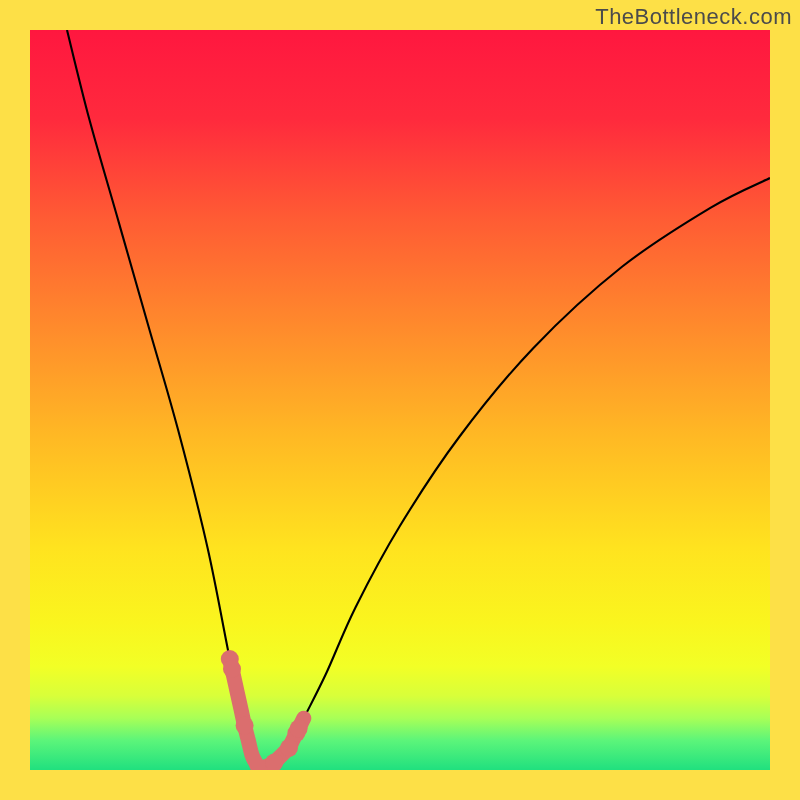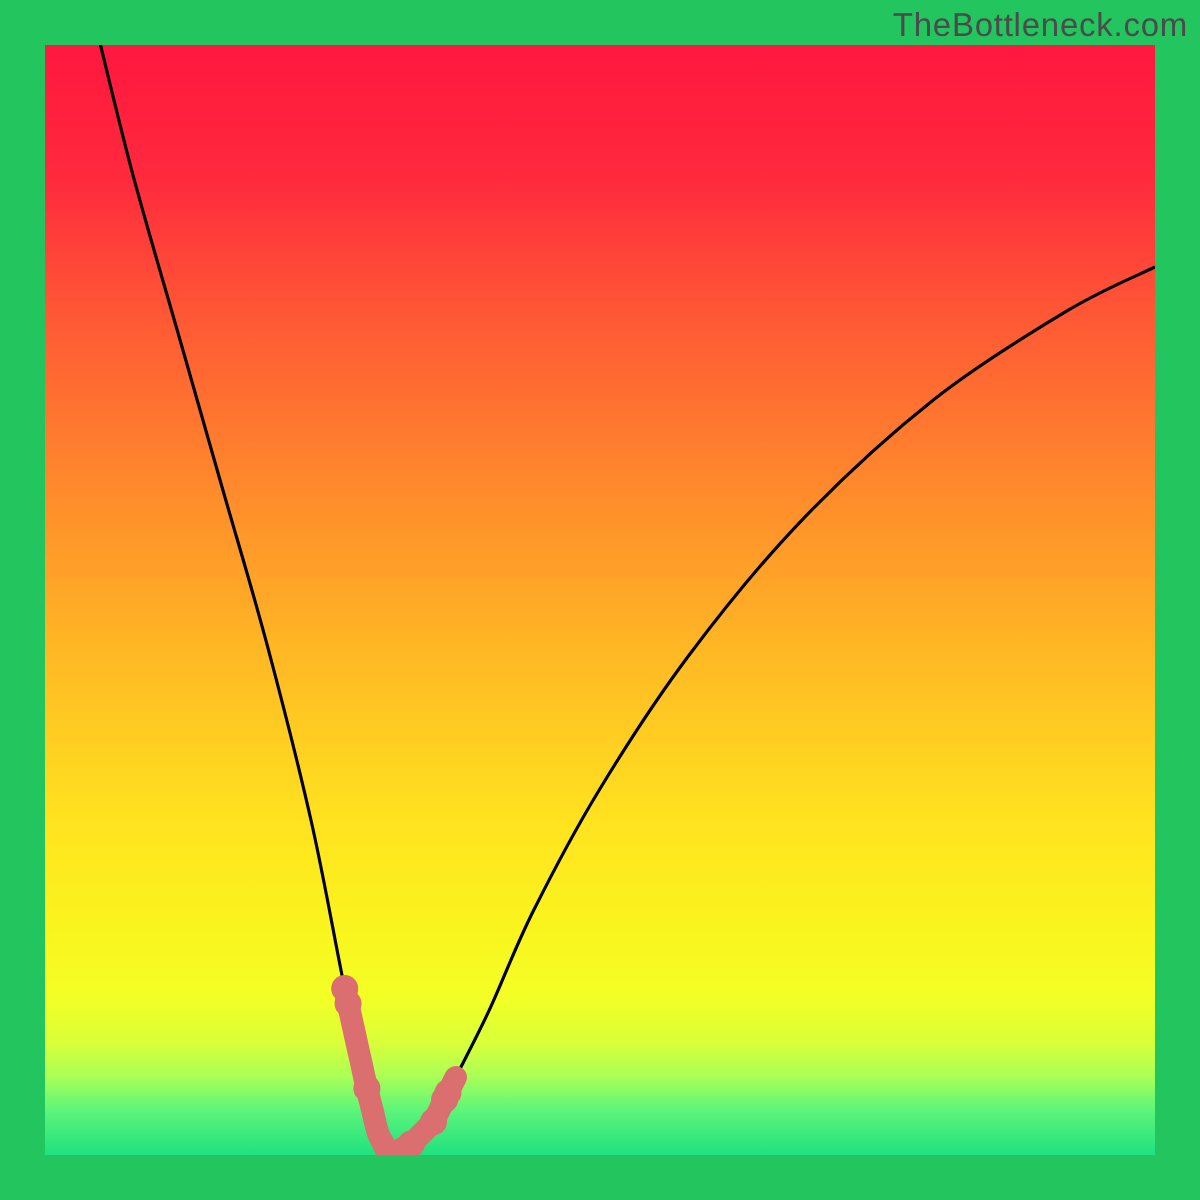--- a/index.html
+++ b/index.html
@@ -7,21 +7,21 @@
     padding: 0;
     width: 800px;
     height: 800px;
     background: #000;
     font-family: Arial, Helvetica, sans-serif;
     overflow: hidden;
   }
   .frame {
     position: absolute;
     inset: 0;
-    background: #22c55e;
+    background: #fde047;
   }
   .plot-area {
     position: absolute;
     left: 30px;
     top: 30px;
     width: 740px;
     height: 740px;
     overflow: hidden;
   }
   .gradient {

